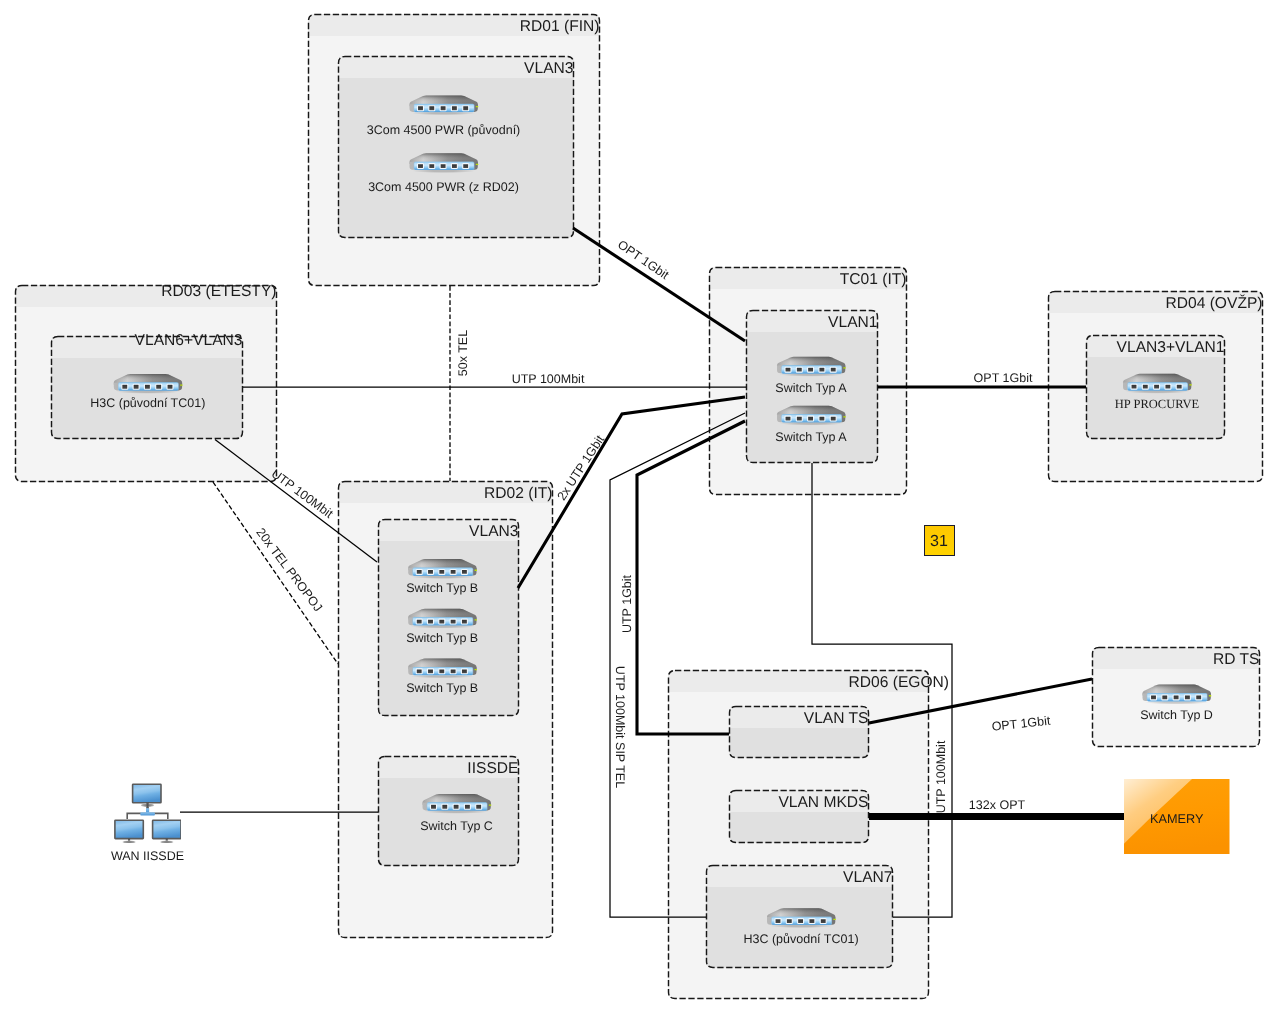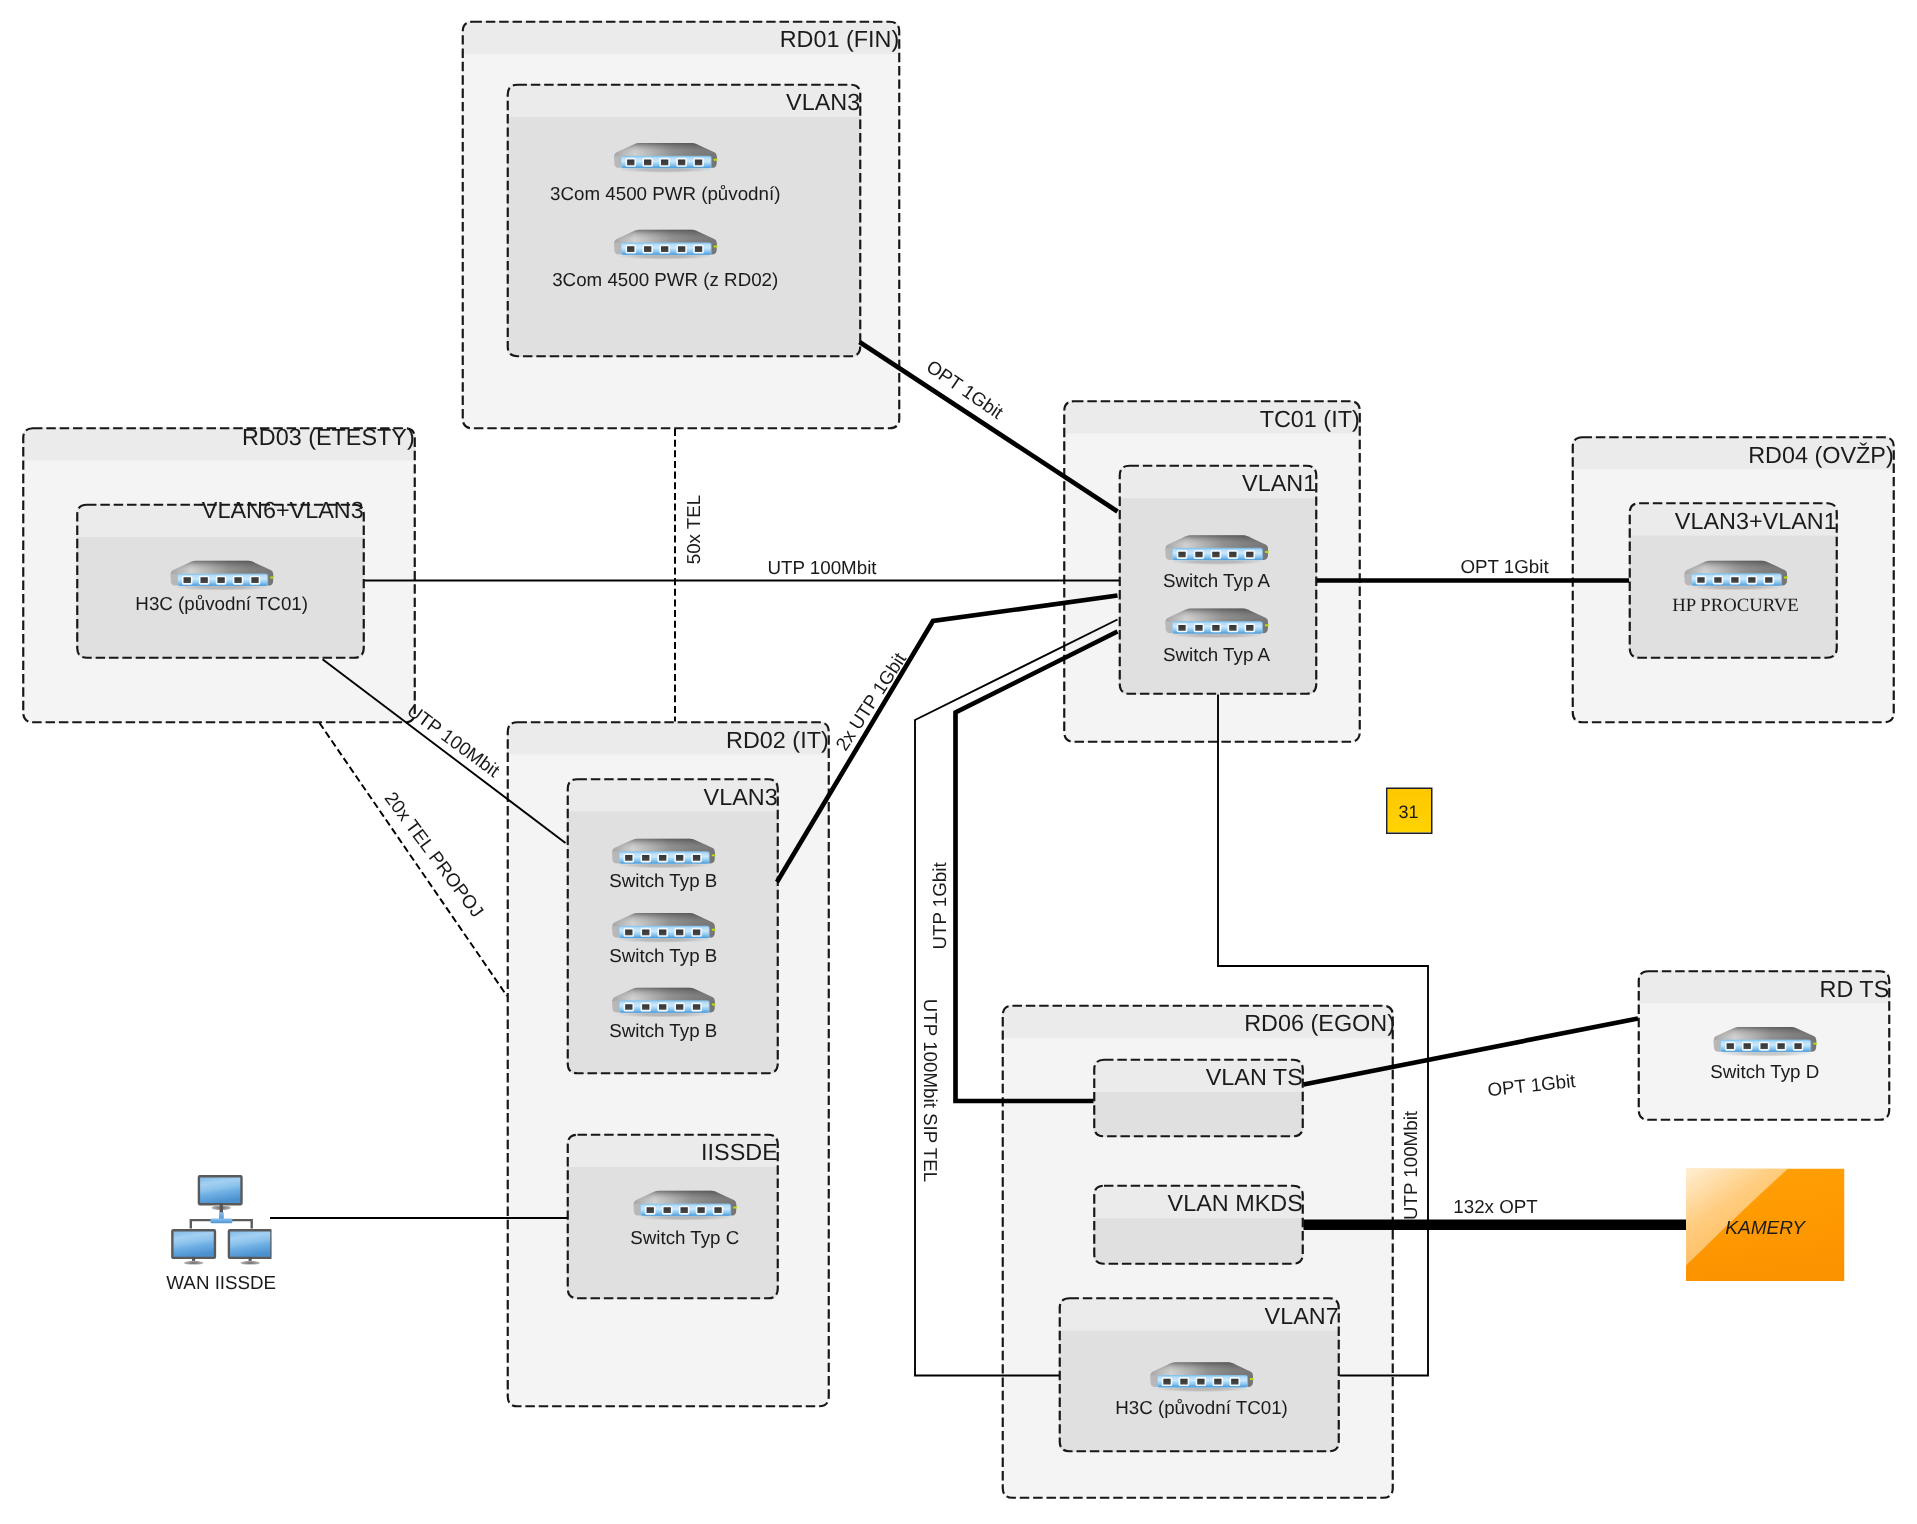--- a/index.html
+++ b/index.html
@@ -11,21 +11,21 @@
      transform:translate(-100%,-100%);}
 .dlbl{position:absolute;font-size:12.5px;line-height:12.5px;white-space:nowrap;
       transform:translate(-50%,-100%);}
 .llbl{position:absolute;font-size:12.5px;line-height:12.5px;white-space:nowrap;
       transform-origin:50% 50%;}
 .node{position:absolute;box-sizing:border-box;}
 #kamtxt{position:absolute;font-size:12.7px;line-height:13.5px;white-space:nowrap;
    transform:translate(-50%,-100%);}
 #badge{border:1.5px solid #1c1c2e;box-sizing:border-box;
    background:linear-gradient(180deg,#fdc800 0%,#ffcc00 42%,#ffd300 100%);}
-#badgetxt{position:absolute;font-size:12px;line-height:12.5px;white-space:nowrap;
+#badgetxt{position:absolute;font-size:16px;line-height:12.5px;white-space:nowrap;
    transform:translate(-50%,-100%);text-align:right;}
 #wanlbl{position:absolute;font-size:12.5px;line-height:12.5px;white-space:nowrap;
    transform:translate(-50%,-100%);text-align:center;}
 
 </style></head><body>
 
 <div id="stage">
 <svg id="links" width="1278" height="1016" viewBox="0 0 1278 1016">
 
 <defs>
@@ -191,21 +191,21 @@
 <use href="#switchIcon" x="407.2" y="606.5" width="70" height="22"></use>
 <use href="#switchIcon" x="407.2" y="656.3" width="70" height="22"></use>
 <use href="#switchIcon" x="421.5" y="791.7" width="70" height="22"></use>
 <use href="#switchIcon" x="766" y="906" width="70" height="22"></use>
 </svg>
 <div class="lbl" style="left:599.5px;top:34.5px;">RD01 (FIN)</div>
 <div class="lbl" style="left:276.5px;top:300px;">RD03 (ETESTY)</div>
 <div class="lbl" style="left:906.5px;top:287.5px;">TC01 (IT)</div>
 <div class="lbl" style="left:1262.5px;top:311.5px;">RD04 (OVŽP)</div>
 <div class="lbl" style="left:552.5px;top:501.5px;">RD02 (IT)</div>
-<div class="lbl" style="left:930px;top:690.5px;">RD06 (EGON)</div>
+<div class="lbl" style="left:949px;top:690.5px;">RD06 (EGON)</div>
 <div class="lbl" style="left:1259.5px;top:667.5px;">RD TS</div>
 <div class="lbl" style="left:573.5px;top:76.6px;">VLAN3</div>
 <div class="lbl" style="left:242.5px;top:349px;">VLAN6+VLAN3</div>
 <div class="lbl" style="left:877.5px;top:330.6px;">VLAN1</div>
 <div class="lbl" style="left:1224.5px;top:355.6px;">VLAN3+VLAN1</div>
 <div class="lbl" style="left:518.5px;top:539.6px;">VLAN3</div>
 <div class="lbl" style="left:518.5px;top:776.6px;">IISSDE</div>
 <div class="lbl" style="left:868.5px;top:726.6px;">VLAN TS</div>
 <div class="lbl" style="left:868.5px;top:810.6px;">VLAN MKDS</div>
 <div class="lbl" style="left:892.5px;top:885.6px;">VLAN7</div>
@@ -242,21 +242,21 @@
         </linearGradient>
         <linearGradient id="kamGloss" x1="0.02" y1="0" x2="0.72" y2="0.95">
           <stop offset="0" stop-color="#ffffff" stop-opacity="0.82"></stop>
           <stop offset="0.42" stop-color="#ffffff" stop-opacity="0.50"></stop>
           <stop offset="1" stop-color="#ffffff" stop-opacity="0.30"></stop>
         </linearGradient>
       </defs>
 <rect x="0" y="0" width="105.5" height="75.6" fill="url(#kamBase)"></rect>
 <path d="M0 0 H68.0475 C48.0025 18.522, 26.9025 38.178, 13.1875 51.786 C8.651 56.322, 4.22 60.48, 0 64.638 Z" fill="url(#kamGloss)"></path>
 </svg>
-<div id="kamtxt" style="left:1176.8px;top:825.5px;font-style:italic;">KAMERY</div>
+<div id="kamtxt" style="left:1176.8px;top:825.5px;">KAMERY</div>
 <div class="node" id="badge" style="left:924px;top:525px;width:31px;height:31px;"></div>
 <div id="badgetxt" style="left:939px;top:548px;">31</div>
 <svg id="wanicon" style="position:absolute;left:114px;top:782px;" width="67" height="61" viewBox="0 0 67 61">
  <defs>
   <linearGradient id="monG" x1="0" y1="0" x2="0.25" y2="1">
    <stop offset="0" stop-color="#7db7e6"></stop>
           <stop offset="0.30" stop-color="#a3d0f2"></stop>
    <stop offset="0.52" stop-color="#8bc2ec"></stop>
           <stop offset="0.66" stop-color="#6fb0e4"></stop>
    <stop offset="1" stop-color="#4b90cf"></stop>

